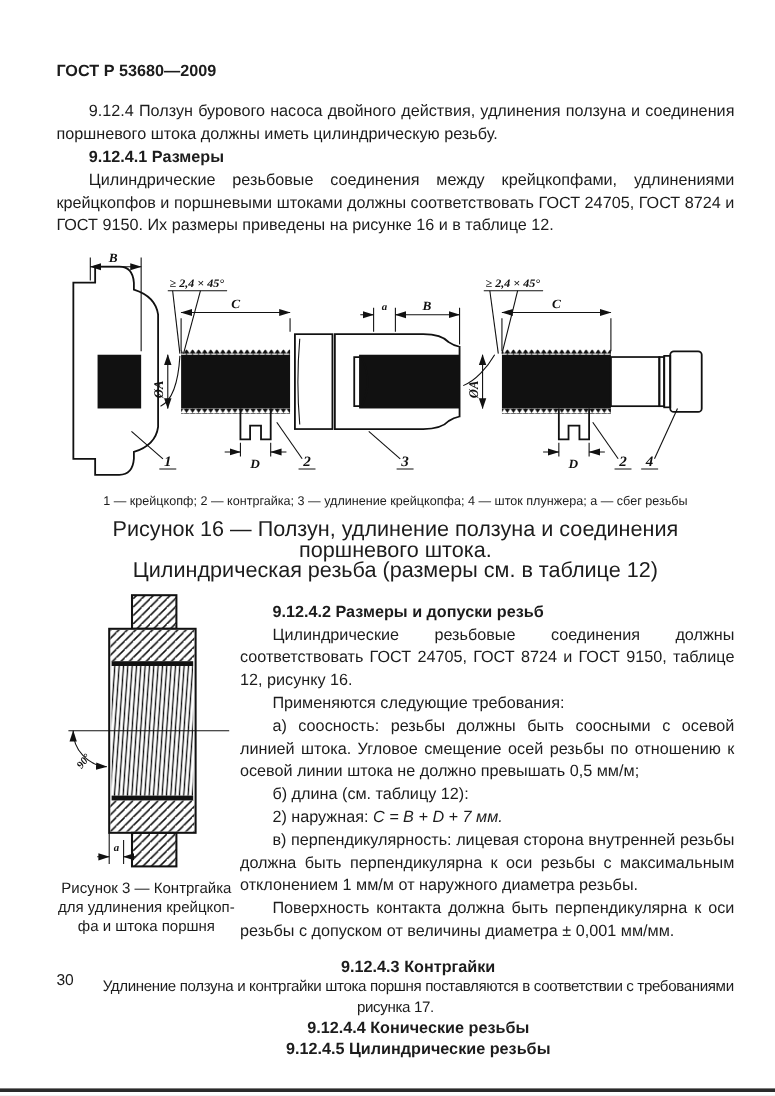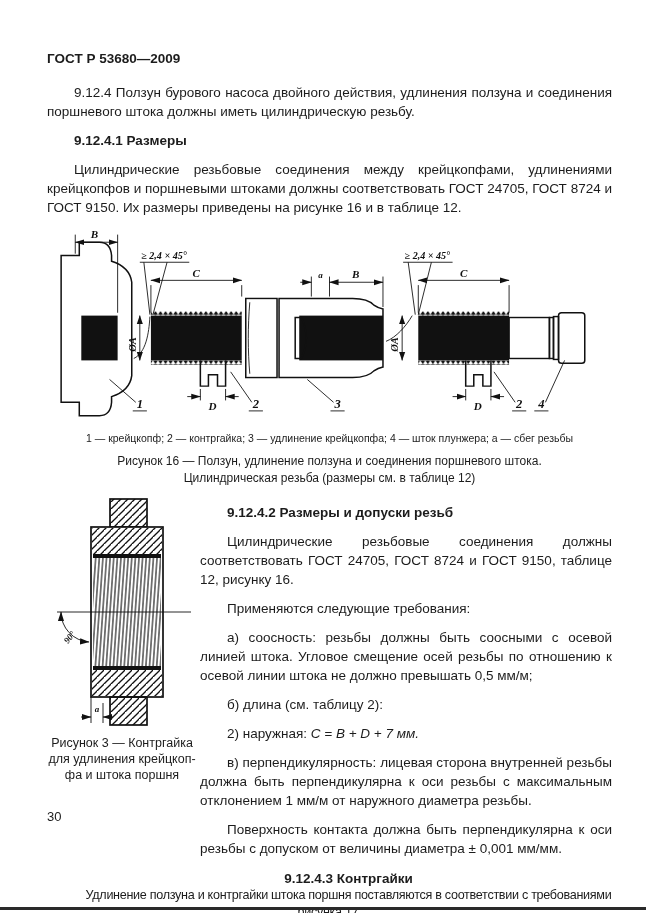--- a/index.html
+++ b/index.html
@@ -4,26 +4,26 @@
 <style>
   html,body { margin:0; padding:0; background:#e8e8e8; }
   .page {
     width:646px; height:913px; background:#ffffff; position:relative;
     font-family:"Liberation Sans", sans-serif; color:#1c1c1c;
     box-sizing:border-box; padding:50px 34px 16px 47px; overflow:hidden;
     margin:0 auto;
   }
   .doc-header { font-weight:bold; font-size:13.5px; line-height:18px; margin-bottom:15px; }
   p { margin:0; font-size:13.5px; line-height:19px; text-align:justify; }
-  .ind { text-indent:27px;margin-top:10px; }
+  .ind { text-indent:27px; }
   .hd { font-weight:bold; text-align:left; }
   .fig16 { margin-top:10px; }
   .fig16 svg, .fig17col svg { display:block; }
   .legend { font-size:10.5px; line-height:13px; text-align:center; margin-top:3px; text-indent:0; }
-  .cap16 { font-size:12px; line-height:17px; text-align:center; margin-top:8px; text-indent:0; }
+  .cap16 { font-size:18px; line-height:17px; text-align:center; margin-top:8px; text-indent:0; }
   .mid { display:flex; margin-top:8px; }
   .fig17col { width:153px; flex:none; }
   .fig17col svg { margin-left:8px; }
   .cap17 { font-size:12.5px; line-height:16px; text-align:center; margin-top:4px; width:150px; }
   .textcol { flex:1; min-width:0; }
   .fvar { font-style:italic; }
   .bottom { margin-top:12px; }
   .bottom p { line-height:17px; text-align:center; text-indent:38px; }
   .bottom .bp { font-size:12.6px; letter-spacing:-0.3px; }
   .pagenum { position:absolute; left:47px; top:809px; font-size:13px; }
@@ -255,21 +255,21 @@
         <div>для удлинения крейцкоп-</div>
         <div>фа и штока поршня</div>
       </div>
     </div>
 
     <div class="textcol">
       <p class="ind hd" style="margin-top:8px;">9.12.4.2 Размеры и допуски резьб</p>
       <p class="ind">Цилиндрические резьбовые соединения должны соответствовать ГОСТ 24705, ГОСТ 8724 и ГОСТ 9150, таблице 12, рисунку 16.</p>
       <p class="ind">Применяются следующие требования:</p>
       <p class="ind">а) соосность: резьбы должны быть соосными с осевой линией штока. Угловое смещение осей резьбы по отношению к осевой линии штока не должно превышать 0,5 мм/м;</p>
-      <p class="ind">б) длина (см. таблицу 2):</p>
+      <p class="ind">б) длина (см. таблицу 12):</p>
       <p class="ind"><span>2) наружная: </span><span class="fvar">C = B + D + 7 мм.</span></p>
       <p class="ind">в) перпендикулярность: лицевая сторона внутренней резьбы должна быть перпендикулярна к оси резьбы с максимальным отклонением 1 мм/м от наружного диаметра резьбы.</p>
       <p class="ind">Поверхность контакта должна быть перпендикулярна к оси резьбы с допуском от величины диаметра ± 0,001 мм/мм.</p>
     </div>
   </div>
 
   <div class="bottom">
     <p class="hd">9.12.4.3 Контргайки</p>
     <p class="bp">Удлинение ползуна и контргайки штока поршня поставляются в соответствии с требованиями рисунка 17.</p>
     <p class="hd">9.12.4.4 Конические резьбы</p>

